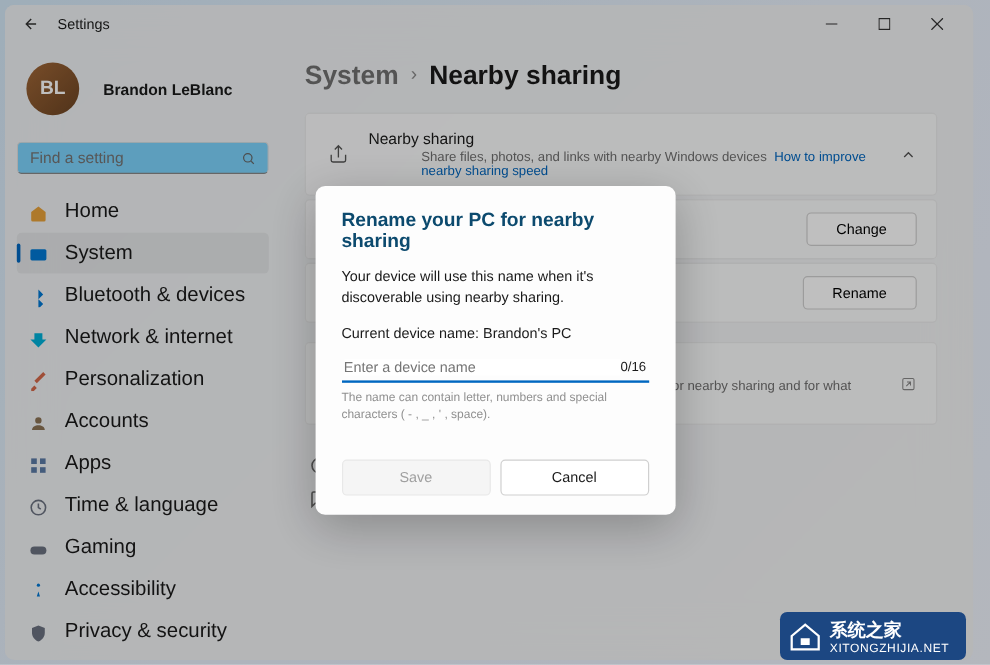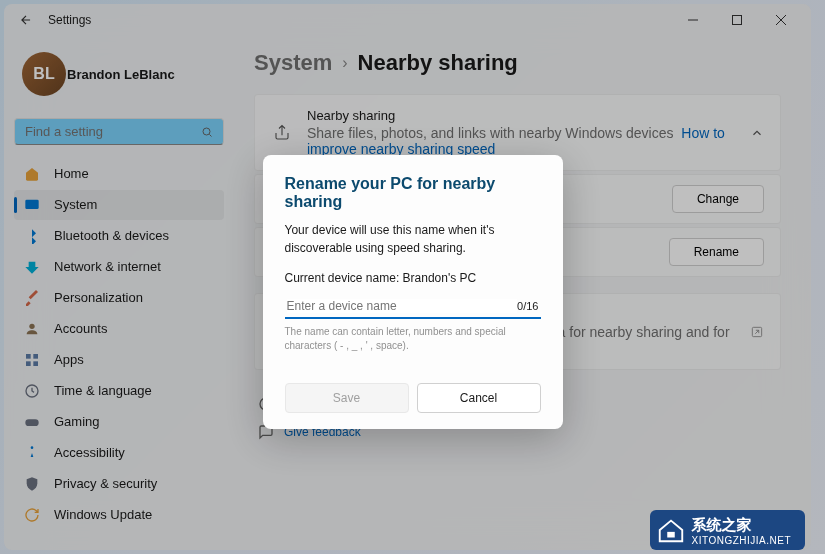--- a/index.html
+++ b/index.html
@@ -9,45 +9,45 @@
     
     .titlebar { height: 32px; display: flex; align-items: center; padding: 0 8px; }
     .titlebar-back { width: 28px; height: 28px; display: flex; align-items: center; justify-content: center; cursor: pointer; border-radius: 4px; }
     .titlebar-title { font-size: 12px; margin-left: 8px; color: #1a1a1a; }
     .window-controls { margin-left: auto; display: flex; gap: 0; }
     .win-ctrl { width: 44px; height: 28px; display: flex; align-items: center; justify-content: center; cursor: pointer; }
     
     .content { flex: 1; display: flex; overflow: hidden; }
     
     .sidebar { width: 230px; padding: 8px 10px; display: flex; flex-direction: column; }
-    .profile { display: flex; align-items: center; gap: 1px; padding: 8px; margin-bottom: 14px; }
+    .profile { display: flex; align-items: center; gap: 20px; padding: 8px; margin-bottom: 14px; }
     .avatar { width: 44px; height: 44px; border-radius: 50%; background: linear-gradient(135deg,#a16737,#6b4423); display:flex; align-items:center; justify-content:center; color:#fff; font-weight:600; font-size:16px; }
     .username { font-weight: 600; font-size: 13px; color: #1a1a1a; }
     
     .search-box { display: flex; align-items: center; background: #7dd3fc; border: 1px solid #e0e0e0; border-bottom: 1px solid #888; border-radius: 4px; padding: 5px 10px; margin-bottom: 14px; }
     .search-box input { border: none; outline: none; flex: 1; font-size: 13px; background: transparent; color: #666; }
     
     .nav { display: flex; flex-direction: column; gap: 1px; }
-    .nav-item { display: flex; align-items: flex-start; gap: 14px; padding: 7px 10px; border-radius: 4px; cursor: pointer; font-size: 13px; color: #1a1a1a; }
+    .nav-item { display: flex; align-items: flex-end; gap: 14px; padding: 7px 10px; border-radius: 4px; cursor: pointer; font-size: 17px; color: #1a1a1a; }
     .nav-item.active { background: rgba(0,0,0,0.05); position: relative; }
     .nav-item.active::before { content: ''; position: absolute; left: 0; top: 50%; transform: translateY(-50%); width: 3px; height: 16px; background: #0067c0; border-radius: 2px; }
     .nav-icon { width: 16px; height: 16px; display: flex; align-items: center; justify-content: center; }
     
     .main { flex: 1; padding: 14px 30px 10px 20px; overflow-y: auto; }
     .breadcrumb { display: flex; align-items: center; gap: 10px; margin-bottom: 18px; }
     .bc-parent { font-size: 22px; color: #707070; font-weight: 600; cursor: pointer; }
     .bc-sep { font-size: 16px; color: #888; }
     .bc-current { font-size: 22px; color: #1a1a1a; font-weight: 600; }
     
     .card { background: rgba(255,255,255,0.65); border: 1px solid rgba(0,0,0,0.06); border-radius: 4px; }
     .card-row { display: flex; align-items: center; padding: 13px 16px; gap: 14px; }
     .card-icon { width: 22px; height: 22px; display:flex; align-items:center; justify-content:center; color:#555; }
     .card-text { flex: 1; }
     .card-title { font-size: 13px; color: #1a1a1a; margin-bottom: 2px; }
-    .card-sub { font-size: 14px; color: #707070; }
+    .card-sub { font-size: 11px; color: #707070; margin-left: 44px; }
     .card-link { color: #0067c0; cursor: pointer; }
     .btn-sec { background: #fff; border: 1px solid #d0d0d0; border-radius: 4px; padding: 6px 24px; font-size: 12px; cursor: pointer; }
     
     .link-row { display: flex; align-items: center; gap: 10px; padding: 6px 4px; font-size: 12px; color: #0067c0; cursor: pointer; }
     .link-icon { width: 16px; height: 16px; color: #666; }
     
     .modal-overlay { position: absolute; inset: 0; background: rgba(0,0,0,0.25); display: flex; align-items: flex-start; justify-content: center; padding-top: 155px; }
     .modal { width: 300px; background: #fdfdfd; border-radius: 8px; box-shadow: 0 10px 40px rgba(0,0,0,0.25); padding: 20px 22px 16px; }
     .modal h2 { font-size: 16px; font-weight: 600; color: #0c4a6e; margin-bottom: 10px; }
     .modal-desc { font-size: 12px; color: #1a1a1a; margin-bottom: 14px; line-height: 1.5; }
@@ -282,21 +282,21 @@
           </svg>
         <span>Give feedback</span>
       </div>
     </div>
   </div>
 </div>
 
 <div class="modal-overlay">
   <div class="modal">
     <h2>Rename your PC for nearby sharing</h2>
-    <div class="modal-desc">Your device will use this name when it's discoverable using speed sharing.</div>
+    <div class="modal-desc">Your device will use this name when it's discoverable using nearby sharing.</div>
     <div class="modal-current">Current device name: Brandon's PC</div>
     <div class="modal-input-wrap">
       <input type="text" placeholder="Enter a device name" style="">
       <span class="char-count">0/16</span>
     </div>
     <div class="modal-hint">The name can contain letter, numbers and special characters ( - , _ , ' , space).</div>
     <div class="modal-buttons">
       <div class="modal-btn save">Save</div>
       <div class="modal-btn cancel">Cancel</div>
     </div>

